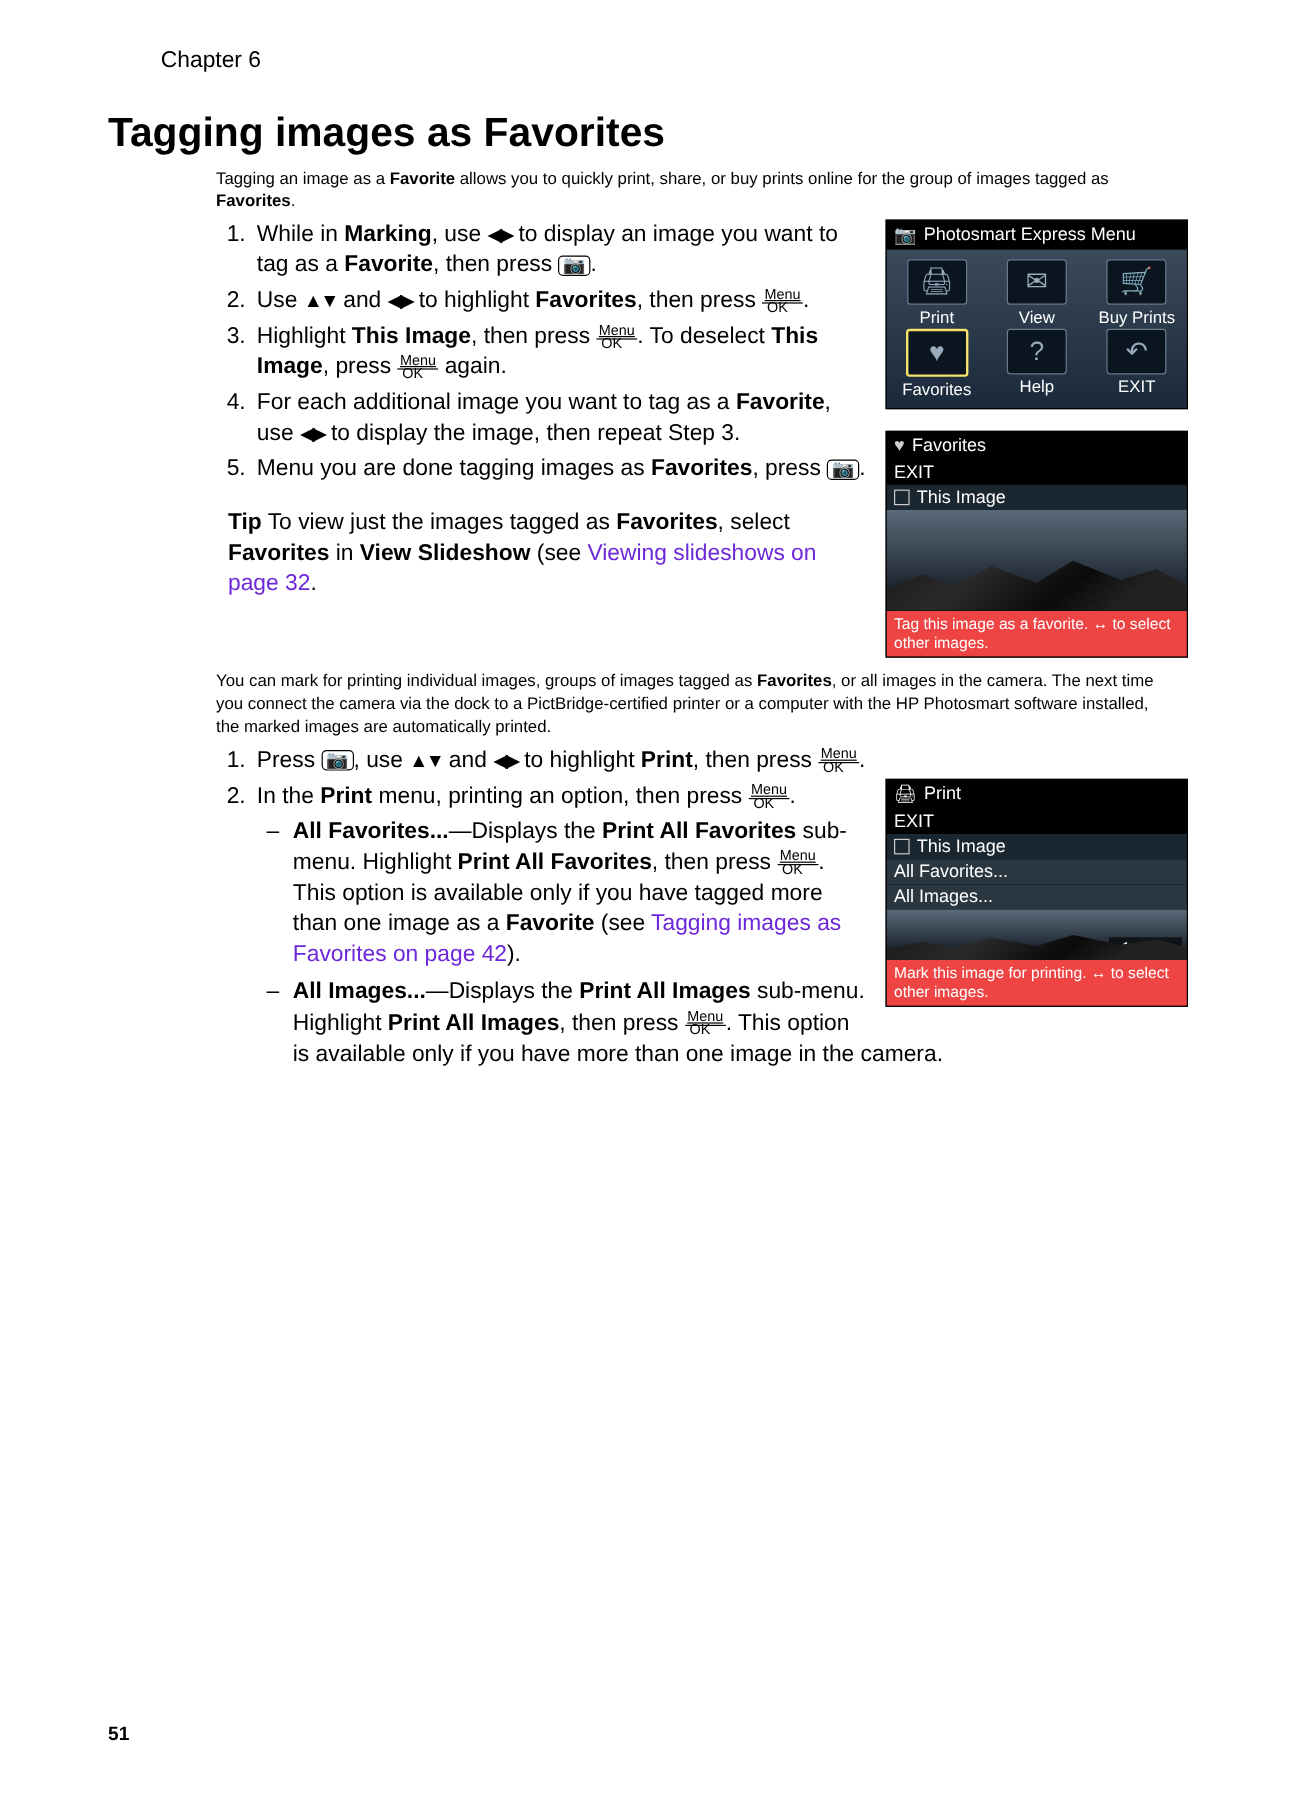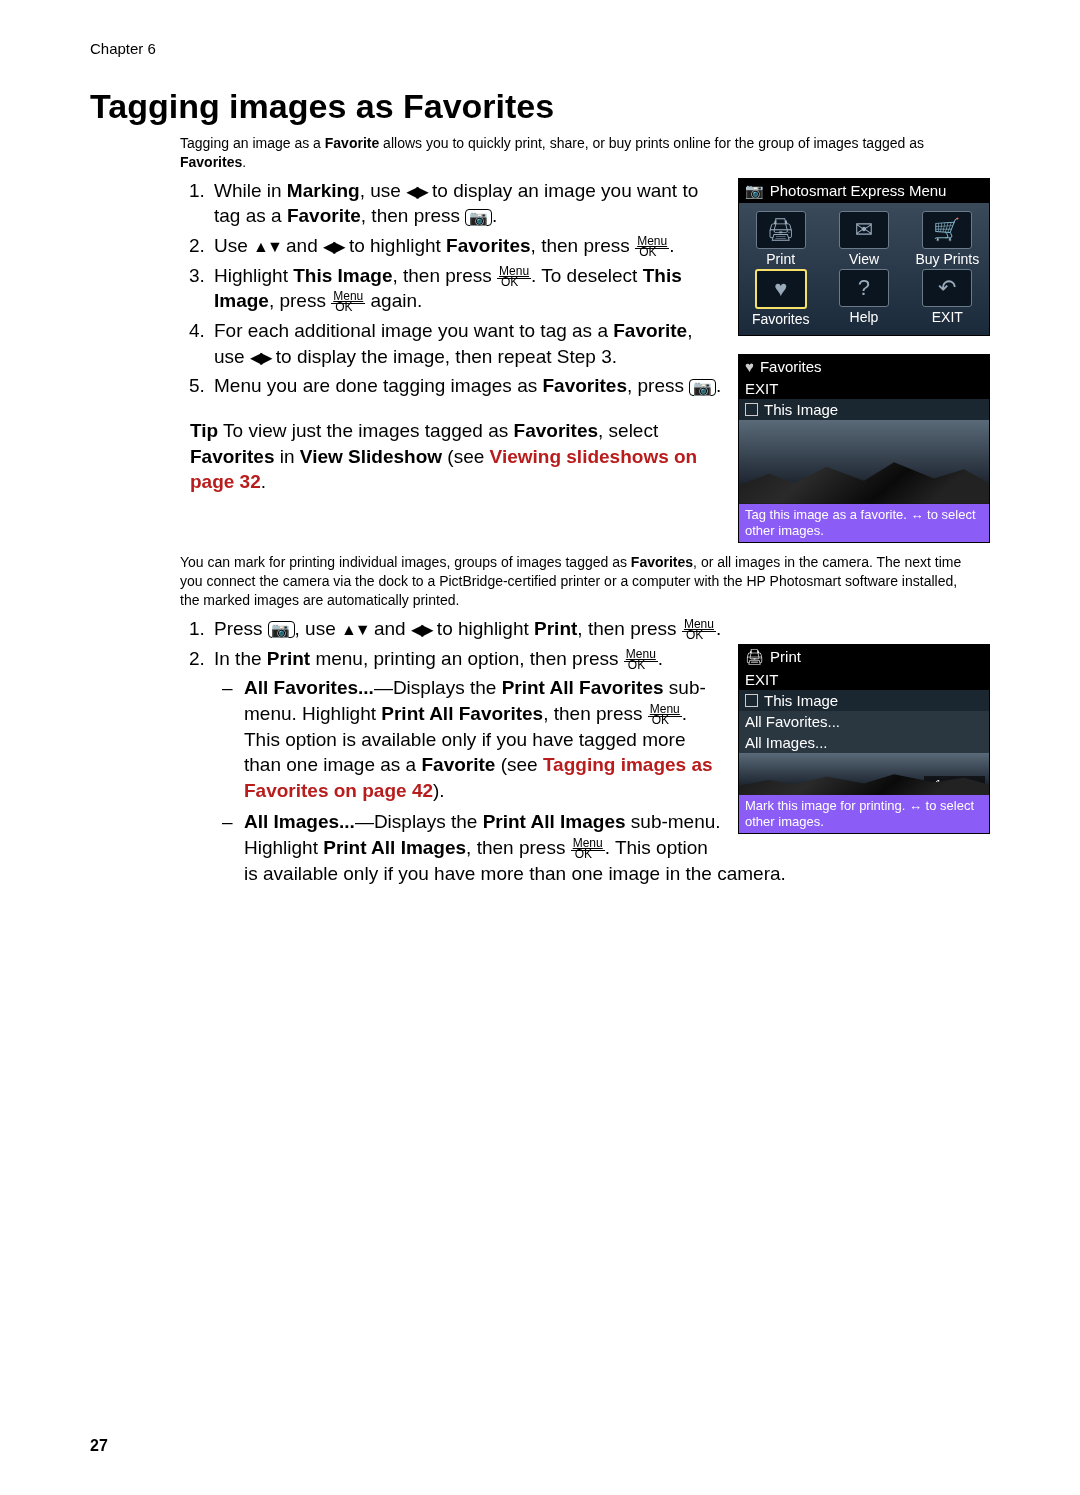--- a/index.html
+++ b/index.html
@@ -10,21 +10,22 @@
     color: #000;
   }
   .page {
     width: 1080px;
     min-height: 1495px;
     padding: 40px 90px 40px 90px;
     box-sizing: border-box;
     position: relative;
   }
   .chapter-label {
-    font-size: 15px;
+    font-size: 19px;
+    margin-left: 44px;
   }
   h1.section-heading {
     font-size: 34px;
     font-weight: bold;
     margin: 30px 0 8px 0;
   }
   .body-text {
     font-size: 14px;
     line-height: 1.35;
     margin-left: 90px;
@@ -51,22 +52,21 @@
   ul.sublist > li {
     position: relative;
     margin-bottom: 6px;
   }
   ul.sublist > li::before {
     content: "–";
     position: absolute;
     left: -22px;
   }
   .link {
-    color: #b91c1c;
-    font-weight: bold;
+    color: #6d28d9;
   }
   .b { font-weight: bold; }
   .float-right {
     float: right;
     margin-left: 14px;
     margin-bottom: 10px;
   }
   .menuok {
     display: inline-block;
     font-size: 12px;
@@ -155,21 +155,21 @@
     font-size: 13px;
     padding: 1px 4px;
   }
   .lcd.list .listrow {
     padding: 2px 6px;
     display: flex; align-items: center; gap: 6px;
     background: #1a2630;
   }
   .lcd.list .listrow.exit { background: #000; }
   .lcd .caption {
-    background: #8b5cf6;
+    background: #ef4444;
     padding: 3px 6px;
     font-size: 13px;
     line-height: 1.25;
   }
   .heart { color: #ccc; }
   .checkbox-empty {
     display: inline-block; width: 11px; height: 11px; border: 1.5px solid #ccc;
   }
   .clearfix::after { content: ""; display: block; clear: both; }
 </style>
@@ -294,14 +294,14 @@
         <li>
           <span class="b">All Favorites...</span><span>—Displays the </span><span class="b">Print All Favorites</span><span> sub-menu. Highlight </span><span class="b">Print All Favorites</span><span>, then press </span><span class="menuok"><span class="top">Menu</span><br><span class="bot">OK</span></span><span>. This option is available only if you have tagged more than one image as a </span><span class="b">Favorite</span><span> (see </span><span class="link">Tagging images as Favorites</span><span class="link"> on page 42</span><span>).</span>
         </li>
         <li>
           <span class="b">All Images...</span><span>—Displays the </span><span class="b">Print All Images</span><span> sub-menu. Highlight </span><span class="b">Print All Images</span><span>, then press </span><span class="menuok"><span class="top">Menu</span><br><span class="bot">OK</span></span><span>. This option is available only if you have more than one image in the camera.</span>
         </li>
       </ul>
     </li>
   </ol>
 
-  <div class="page-number">27</div>
+  <div class="page-number">51</div>
 </div>
 
 </body></html>

